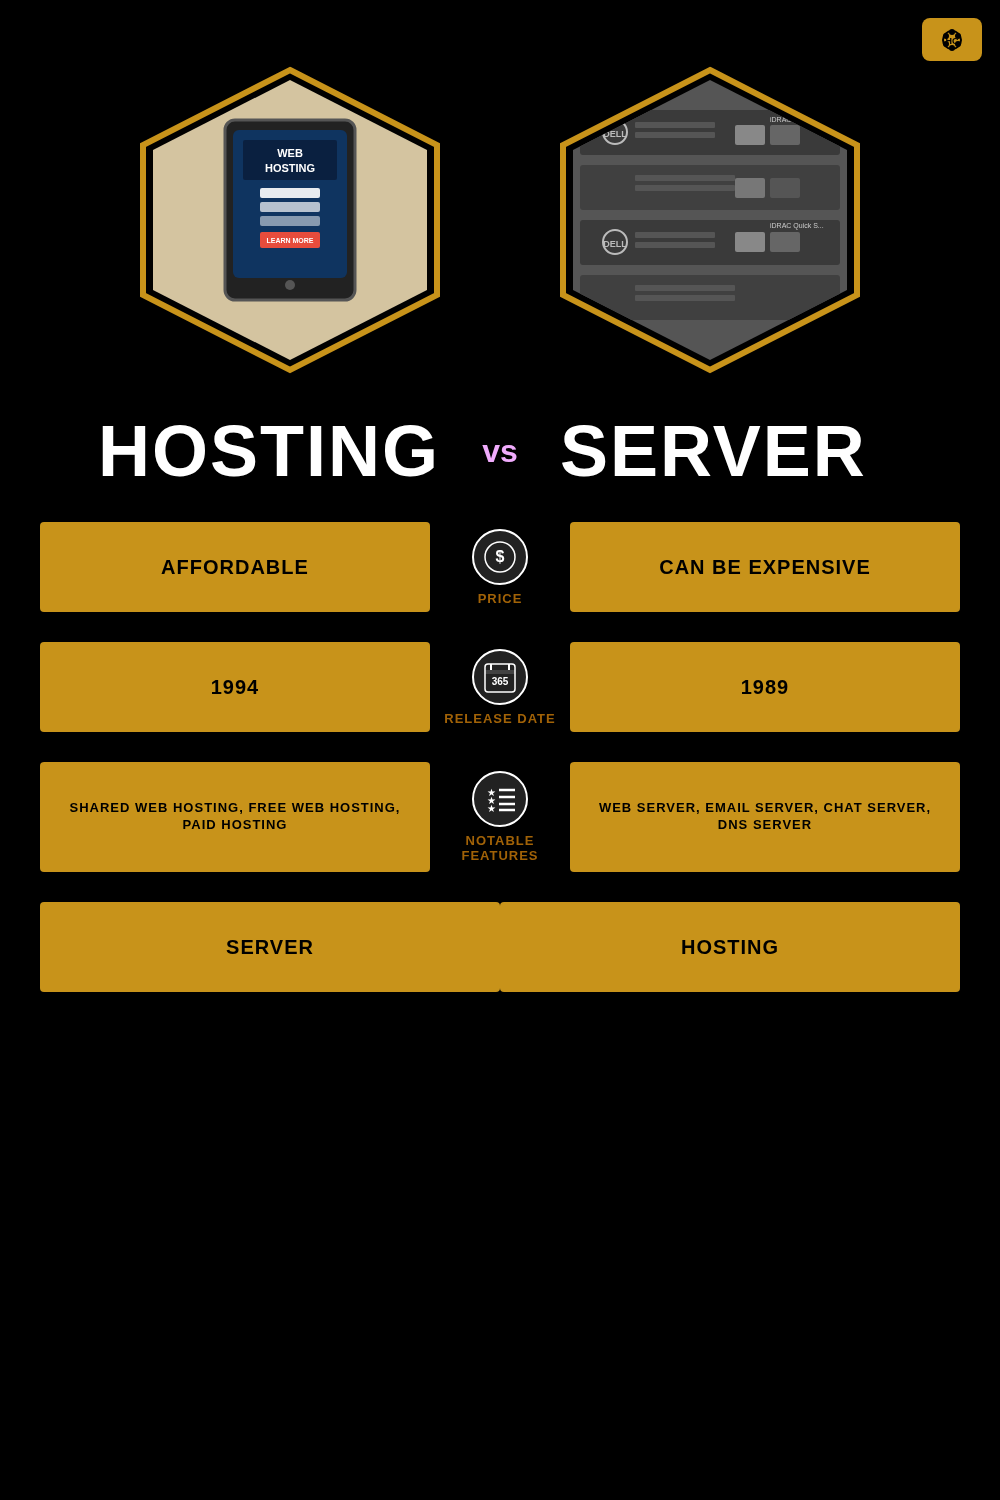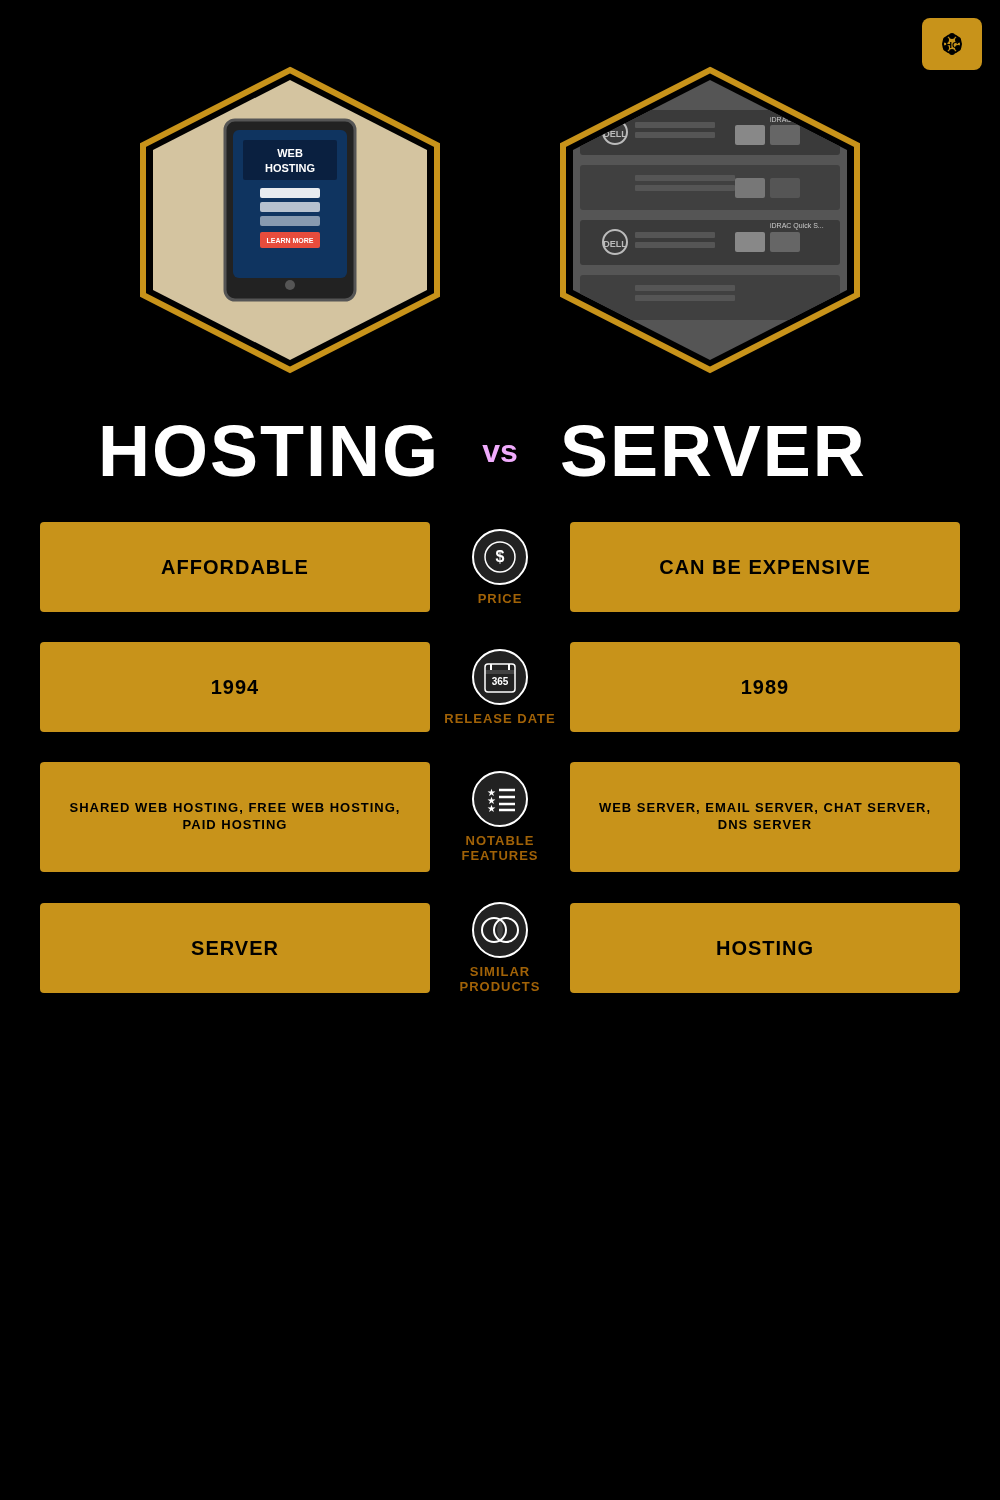--- a/index.html
+++ b/index.html
@@ -12,21 +12,21 @@
       color: #fff;
       position: relative;
     }
 
     
     .logo {
       position: absolute;
       top: 18px;
       right: 18px;
       width: 60px;
-      height: 52px;
+      height: 43px;
       background: #c8931a;
       border-radius: 8px;
       display: flex;
       align-items: center;
       justify-content: center;
       font-size: 18px;
       font-weight: 900;
       color: #000;
       z-index: 10;
     }
@@ -353,32 +353,20 @@
     </div>
     <div class="comparison-cell" style="min-height:110px;">
       <span class="comparison-cell-text comparison-cell-small">WEB SERVER, EMAIL SERVER, CHAT SERVER, DNS SERVER</span>
     </div>
   </div>
 
   <div class="comparison-row">
     <div class="comparison-cell">
       <span class="comparison-cell-text">SERVER</span>
     </div>
-    <div class="comparison-center">
-      <div class="center-icon">
-        <svg width="40" height="40" viewBox="0 0 40 40">
-          <circle cx="14" cy="20" r="12" fill="none" stroke="#fff" stroke-width="2"></circle>
-          <circle cx="26" cy="20" r="12" fill="none" stroke="#fff" stroke-width="2"></circle>
-
-          <path d="M20,10 Q26,20 20,30 Q14,20 20,10" fill="#fff" opacity="0.15"></path>
-        </svg>
-      </div>
-      <span class="center-label" style="white-space:pre-line;text-align:center;">SIMILAR
-PRODUCTS</span>
-    </div>
     <div class="comparison-cell">
       <span class="comparison-cell-text">HOSTING</span>
     </div>
   </div>
 
 </div>
 
 <div class="page-bottom"></div>
 
 </body></html>

